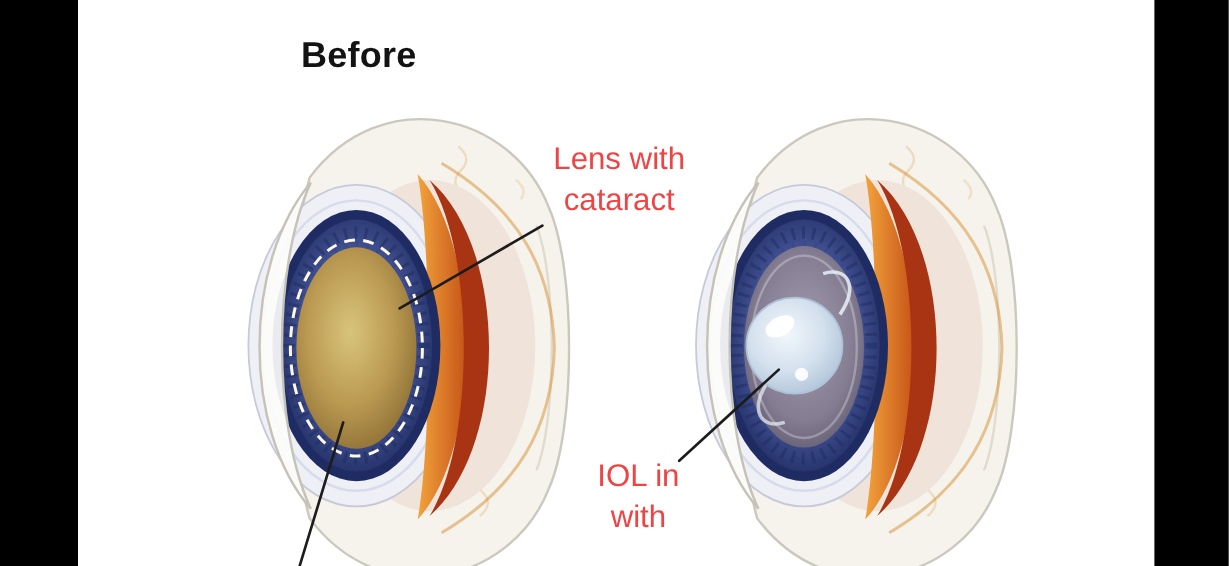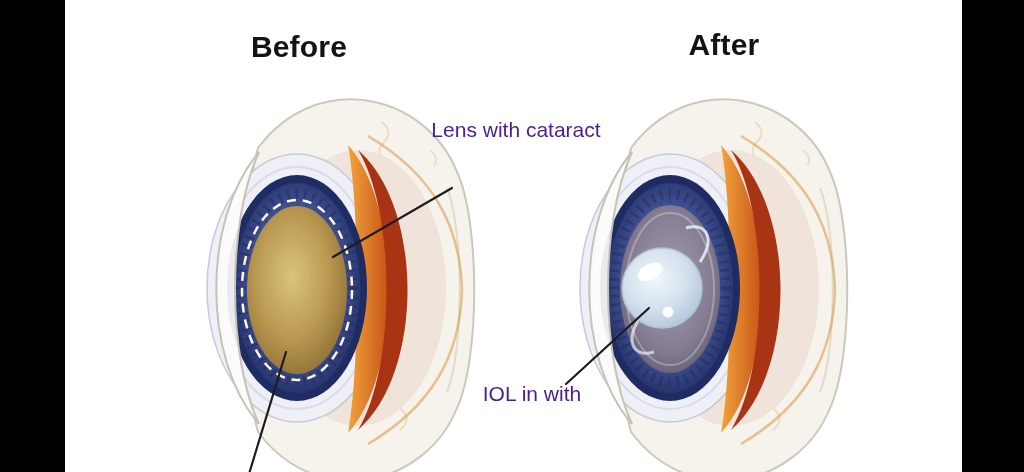--- a/index.html
+++ b/index.html
@@ -40,22 +40,22 @@
     color: #131313;
     text-align: center;
     letter-spacing: 0.2px;
   }
   .title.before { left: 229px; top: 30px; width: 140px; }
   .title.after  { left: 654px; top: 28px; width: 140px; }
 
   .anno {
     position: absolute;
     z-index: 3;
-    font-size: 21px;
-    color: #4c1d95;
+    font-size: 26px;
+    color: #ef4444;
     text-align: center;
     line-height: 1.3;
   }
   .anno.lens { left: 428px; top: 116px; width: 176px; }
   .anno.iol  { left: 476px; top: 380px; width: 112px; }
 </style>
 </head>
 <body>
 
 <div class="stage">
@@ -133,21 +133,20 @@
     </g>
 
     <g stroke="#1c1c1c" stroke-width="2.2" stroke-linecap="round">
       <line x1="452" y1="188" x2="333" y2="257"></line>
       <line x1="286" y1="352" x2="249" y2="474"></line>
       <line x1="566" y1="384" x2="649" y2="308"></line>
     </g>
   </svg>
 
   <div class="title before">Before</div>
-  <div class="title after">After</div>
 
   <div class="anno lens">Lens with cataract</div>
   <div class="anno iol">IOL in with</div>
 
   <div class="bar left"></div>
   <div class="bar right"></div>
 
 </div>
 
 </body></html>

